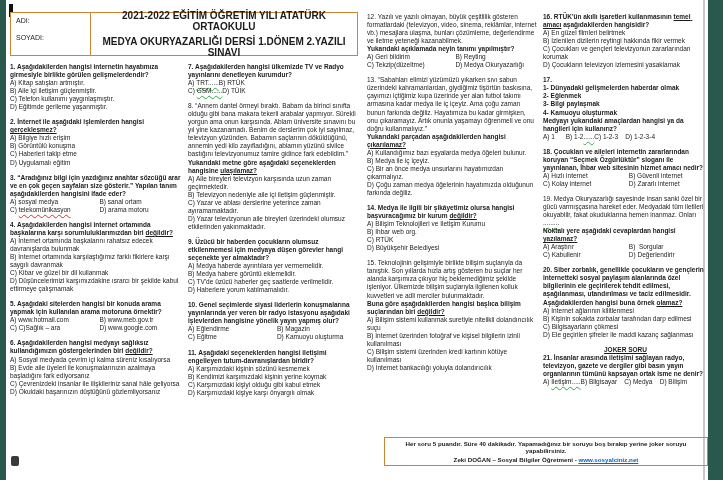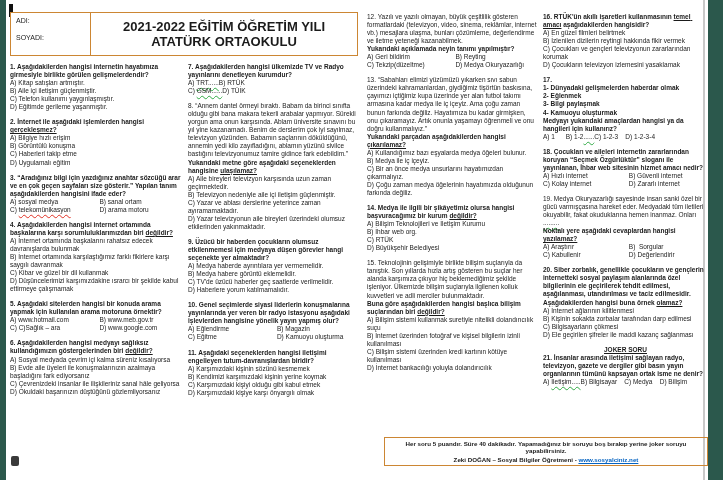--- a/index.html
+++ b/index.html
@@ -15,21 +15,21 @@
   .artifact-top{position:absolute;left:9px;top:4px;width:4px;height:13px;background:#101010;}
   .artifact-bottom{position:absolute;left:11px;top:456px;width:8px;height:10px;background:#3a3a3a;border-radius:2px;}
 
   .header-box{
     position:absolute;left:10px;top:12px;width:348px;height:44px;
     border:1.6px solid #cc8633;display:flex;background:#fff;box-sizing:border-box;
   }
   .id-cell{width:80px;border-right:1.6px solid #cc8633;padding:4px 5px;
     font-size:7px;display:flex;flex-direction:column;gap:10px;box-sizing:border-box;}
   .title-cell{flex:1;display:flex;flex-direction:column;justify-content:center;gap:4px;
-    text-align:center;font-weight:bold;font-size:13px;padding:0 3px;}
+    text-align:center;font-weight:bold;font-size:10px;padding:0 3px;}
 
   .col{position:absolute;font-size:6.5px;line-height:1.24;}
   .question{margin-bottom:7px;}
   .para{white-space:pre-wrap;}
   .center{text-align:center;}
   .optrow{display:flex;}
   .optcell{flex:0 0 52%;white-space:pre-wrap;}
   .optcell + .optcell{flex:1 1 auto;}
   .b{font-weight:bold;}
   .u{text-decoration:underline;}
@@ -53,20 +53,21 @@
 <span class="artifact-top"></span>
 <span class="artifact-bottom"></span>
 
 <div class="header-box">
   <div class="id-cell">
     <div>ADI:</div>
     <div>SOYADI:</div>
   </div>
   <div class="title-cell">
     <div>2021-2022 EĞİTİM ÖĞRETİM YILI ATATÜRK ORTAOKULU</div>
+    <div>MEDYA OKURYAZARLIĞI DERSİ 1.DÖNEM 2.YAZILI SINAVI</div>
   </div>
 </div>
 
 <div id="col-0" class="col" style="left:10px;top:63px;width:172px;">
     <div class="question">
       <div class="para"><span class="b">1. Aşağıdakilerden hangisi internetin hayatımıza girmesiyle birlikte görülen gelişmelerdendir?</span></div>
       <div class="para"><span>A) Kitap satışları artmıştır.</span></div>
       <div class="para"><span>B) Aile içi iletişim güçlenmiştir.</span></div>
       <div class="para"><span>C) Telefon kullanımı yaygınlaşmıştır.</span></div>
       <div class="para"><span>D) Eğitimde gerileme yaşanmıştır.</span></div>

